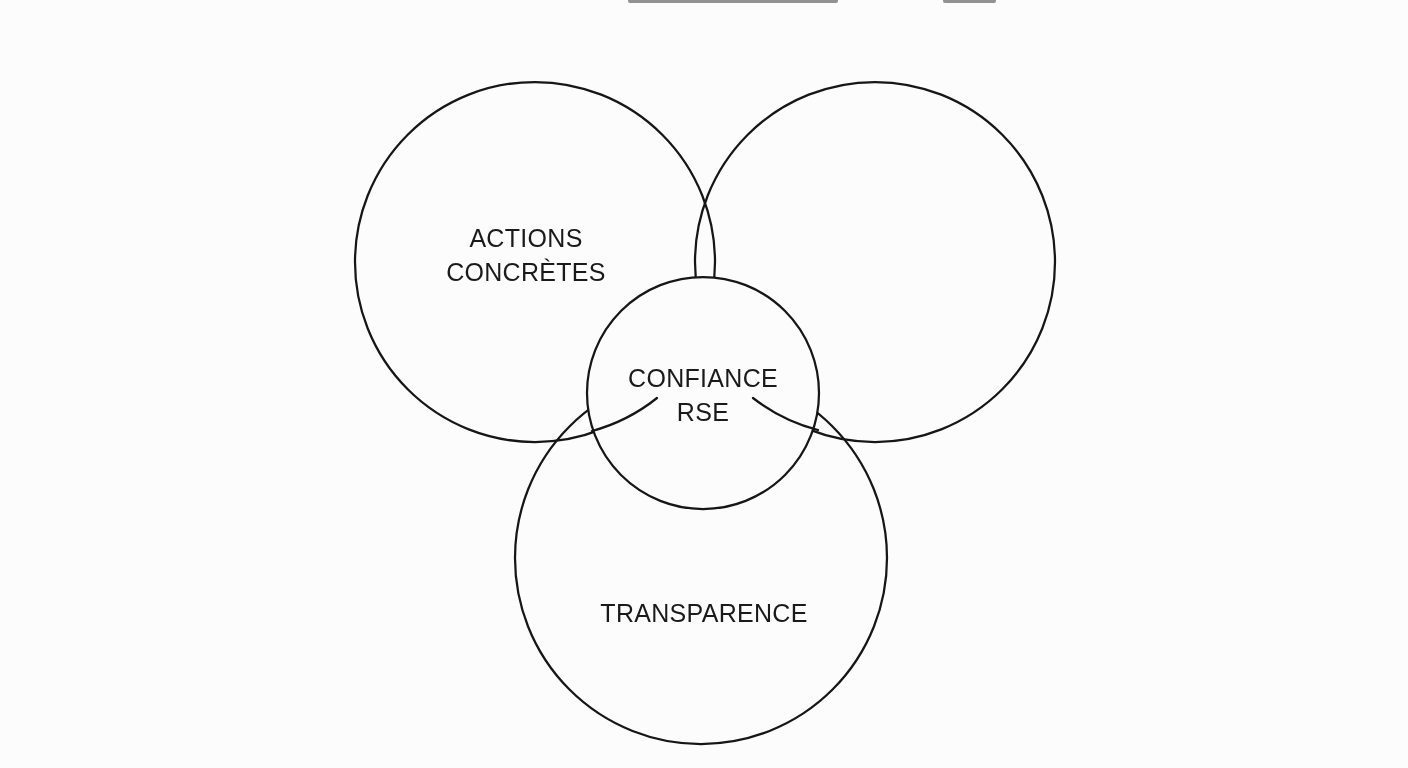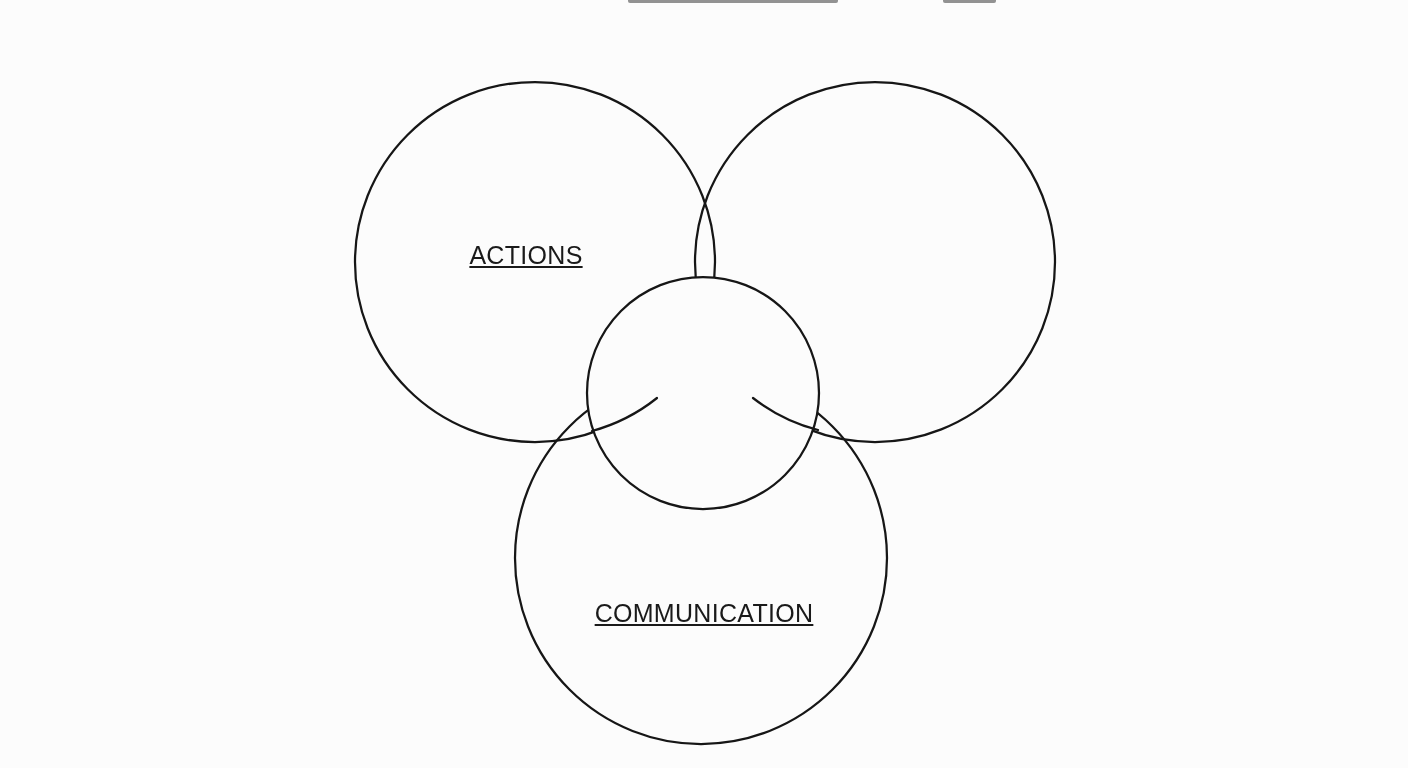--- a/index.html
+++ b/index.html
@@ -32,21 +32,21 @@
     position: absolute;
     transform: translate(-50%, -50%);
     text-align: center;
     color: var(--text-color, #1a1a1a);
     font-size: 25px;
     line-height: 34px;
     font-weight: 500;
     letter-spacing: 0.3px;
     white-space: nowrap;
   }
-  .label .ln { display: block; text-decoration: underline; }
+  .label .ln { display: block; }
   .fragment {
     position: absolute;
     top: 0;
     height: 3px;
     background: var(--fragment-color, #3a3a3a);
     opacity: 0.55;
     border-radius: 0 0 2px 2px;
   }
   .fragment.f1 { left: 628px; width: 210px; }
   .fragment.f2 { left: 943px; width: 53px; }
@@ -66,21 +66,26 @@
 
     <path class="wing" d="M 592 431 A 180 180 0 0 0 657 398"></path>
     <path class="wing" d="M 818 430 A 180 180 0 0 1 753 398"></path>
   </svg>
 
   <div class="fragment f1"></div>
   <div class="fragment f2"></div>
 
   <div class="label" style="left:526px; top:255px">
     <span class="ln">ACTIONS</span>
+    <span class="ln">CONCRÈTES</span>
   </div>
 
 
+  <div class="label" style="left:703px; top:395px">
+    <span class="ln">CONFIANCE</span>
+    <span class="ln">RSE</span>
+  </div>
 
   <div class="label" style="left:704px; top:613px">
-    <span class="ln">COMMUNICATION</span>
+    <span class="ln">TRANSPARENCE</span>
   </div>
 
 </div>
 
 </body></html>

